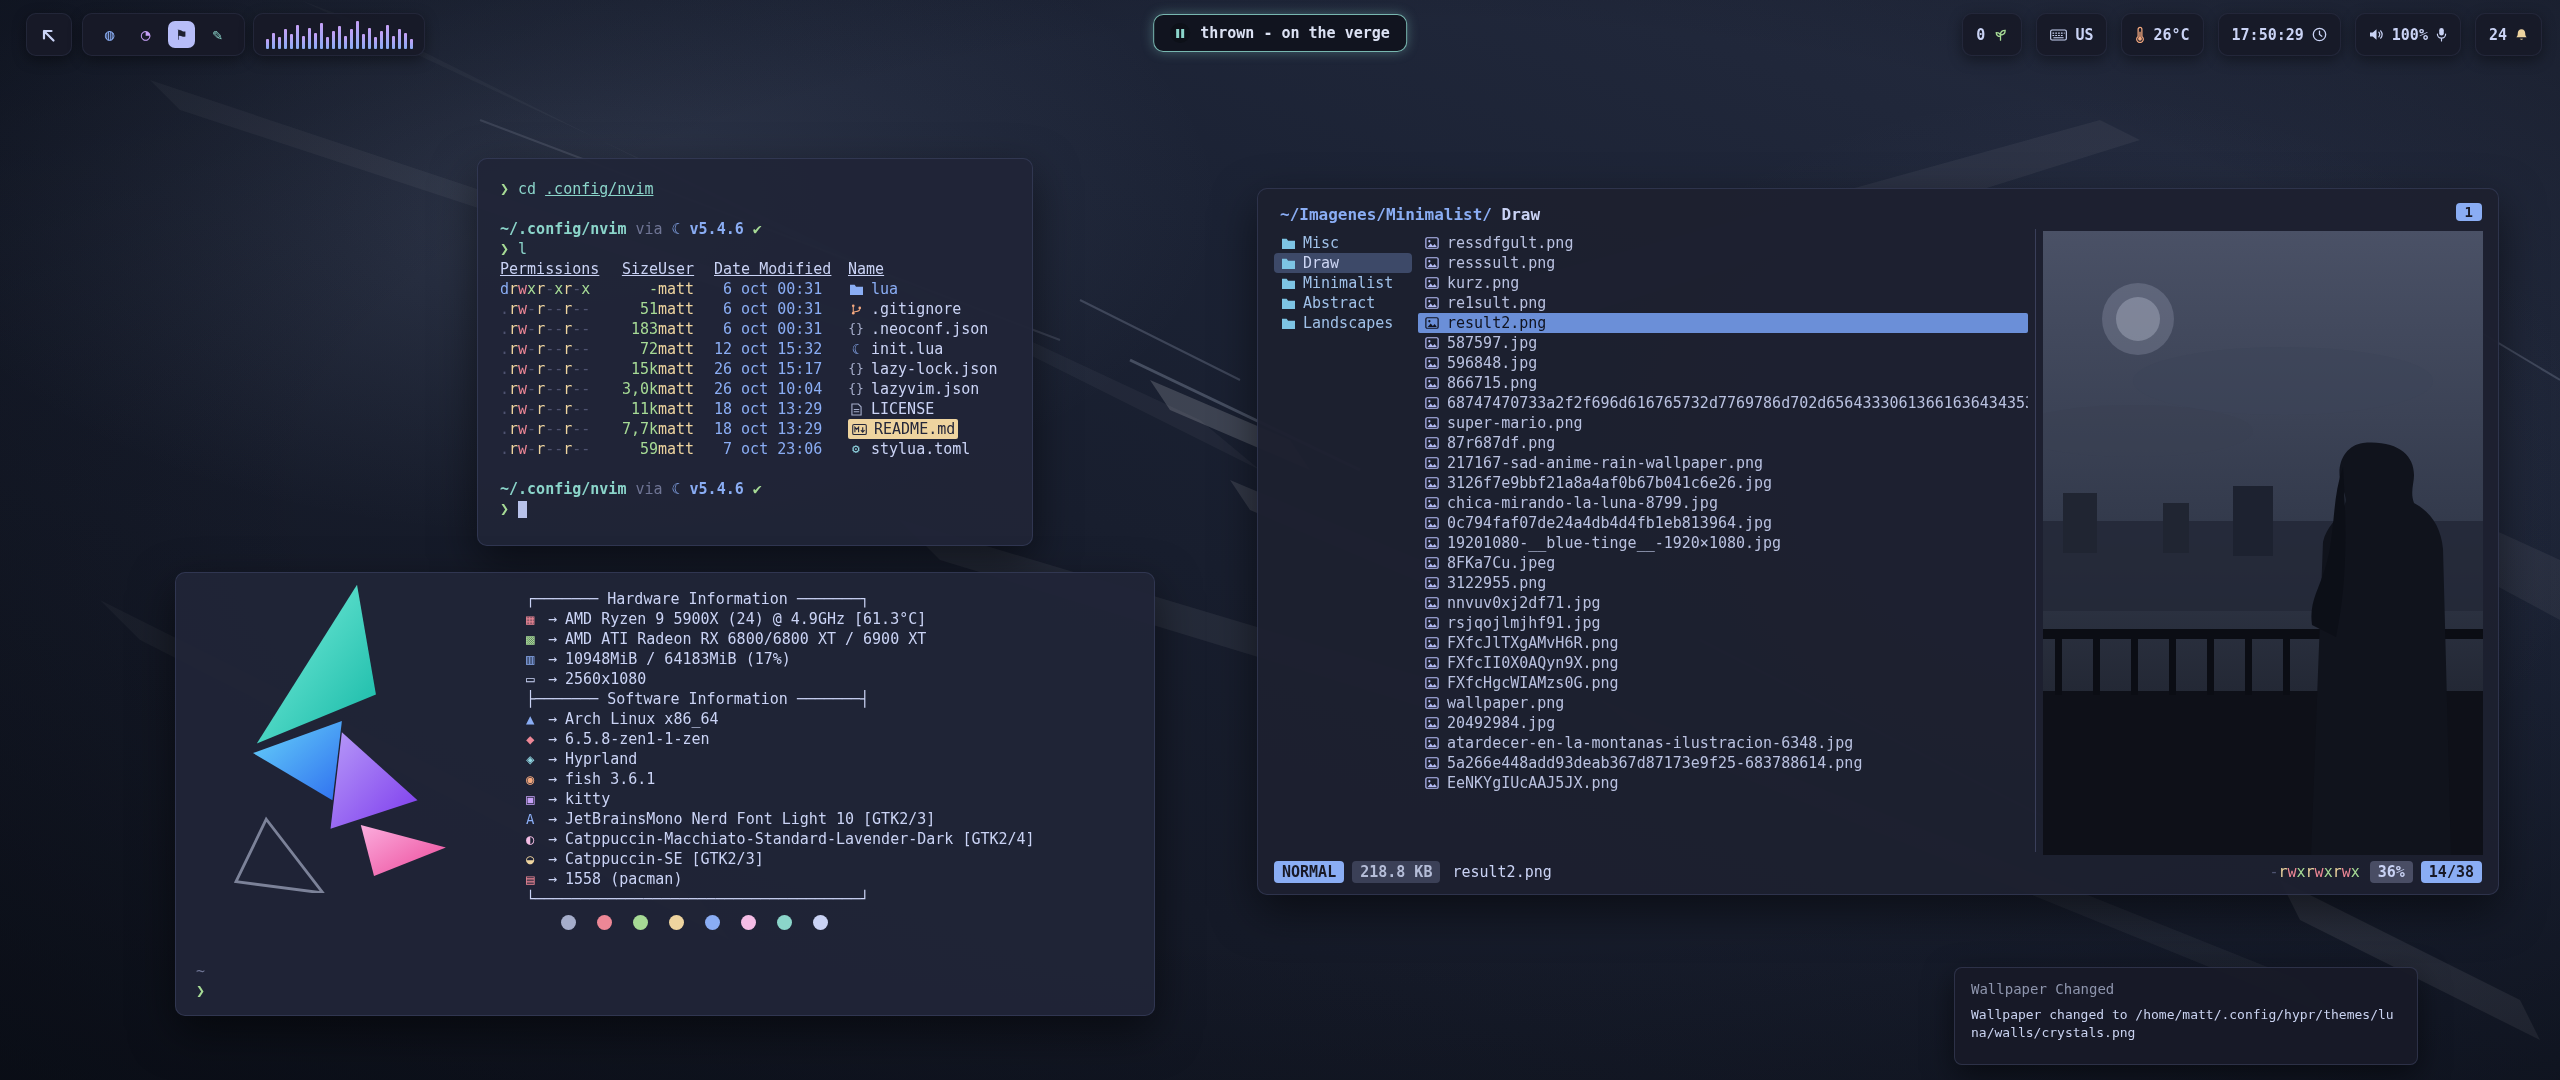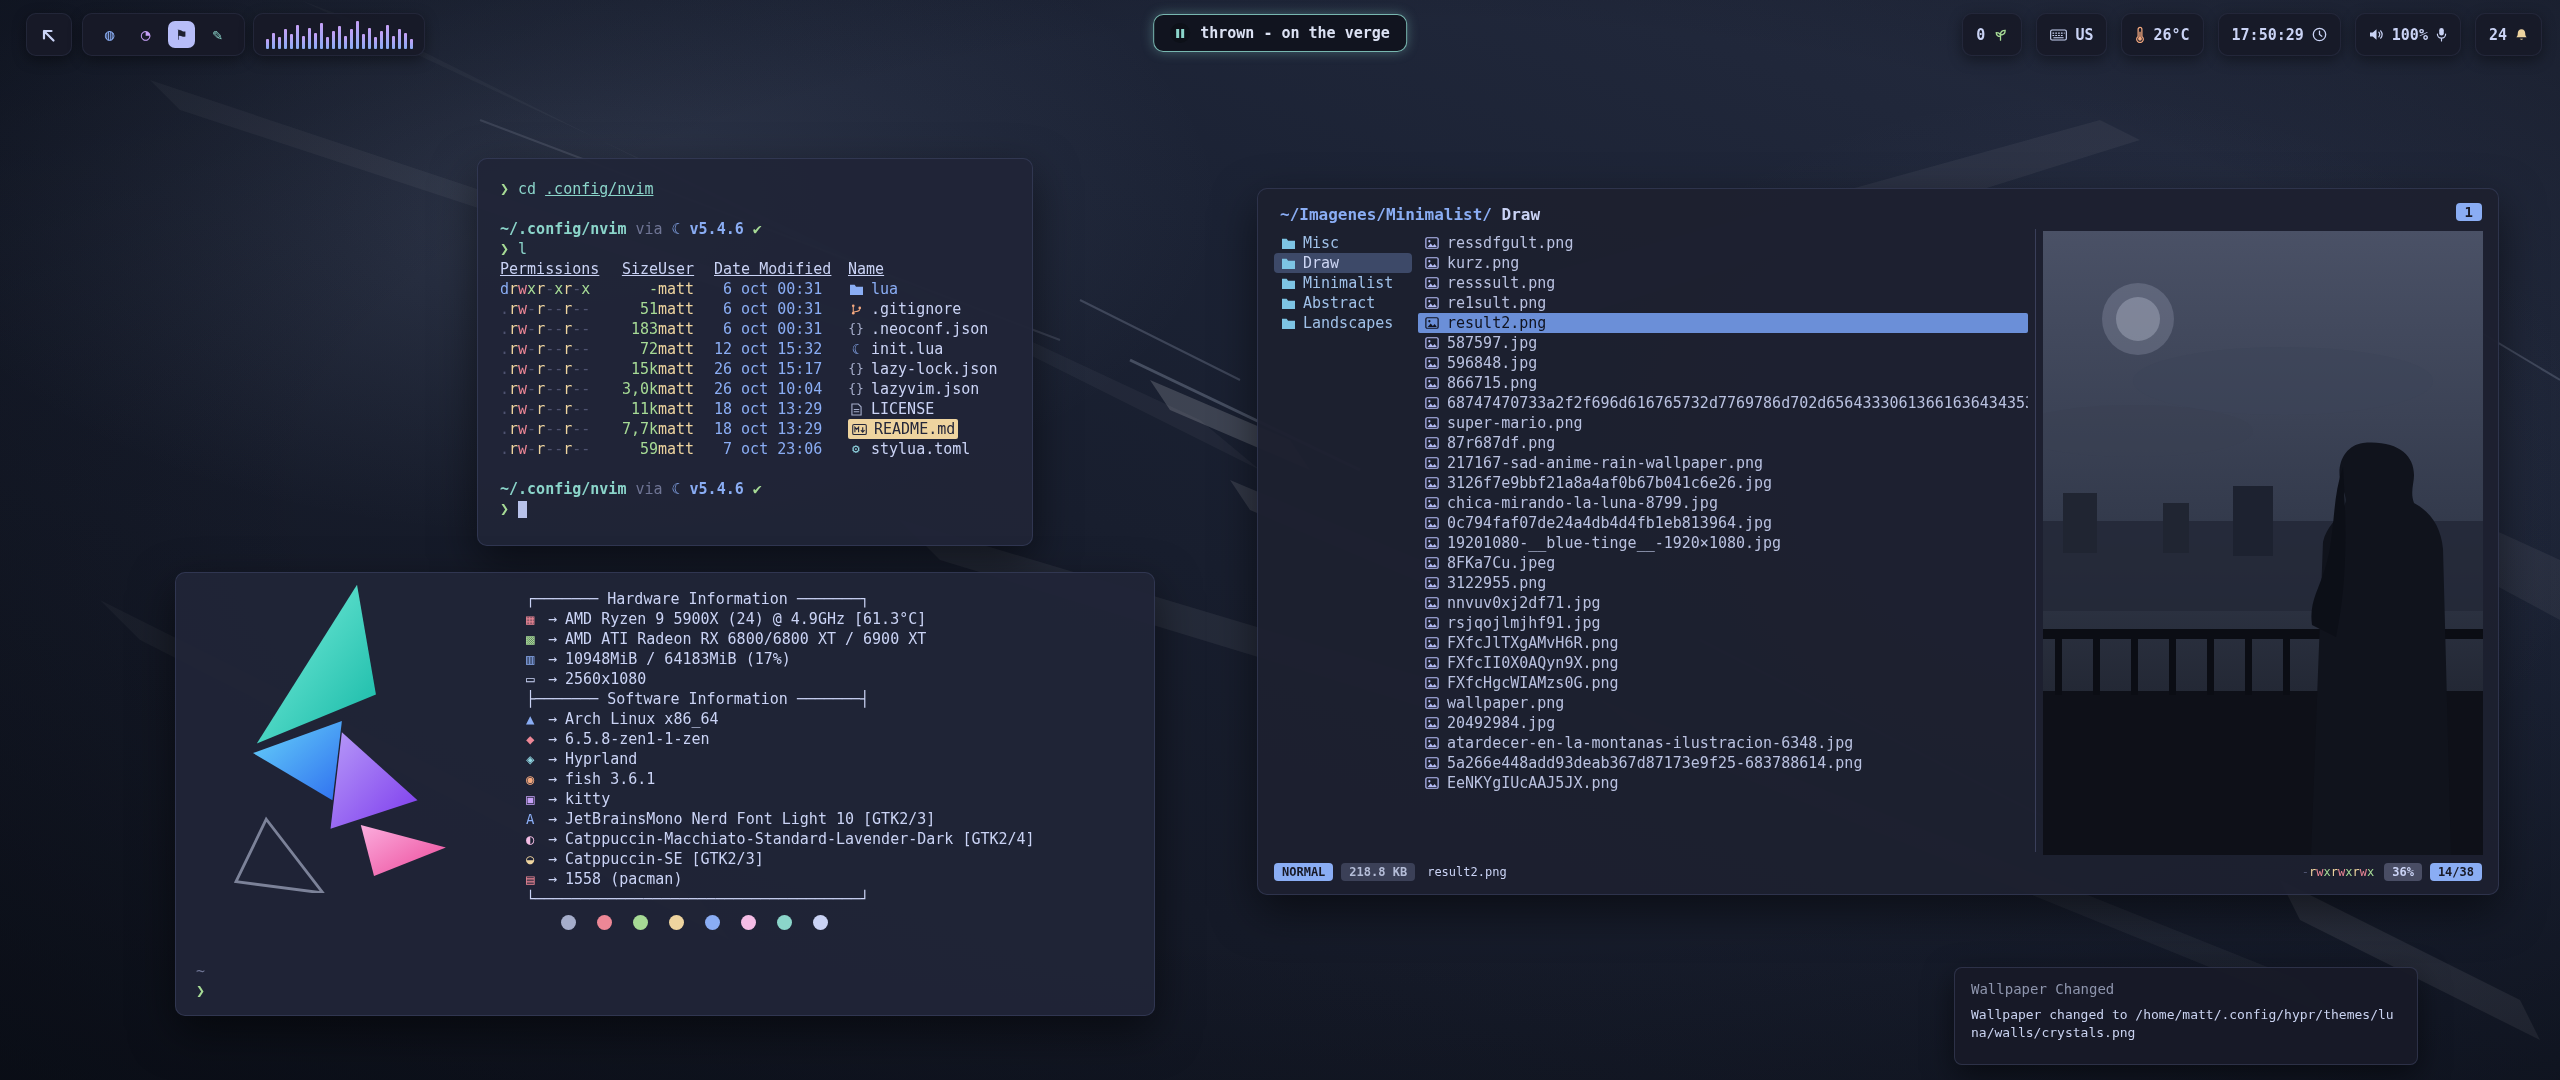--- a/index.html
+++ b/index.html
@@ -93,21 +93,21 @@
   .yz-prow svg { flex:none; }
   .yz-files { position:absolute; left:160px; top:44px; width:610px; }
   .yz-frow { height:20px; display:flex; align-items:center; gap:8px; padding:0 7px;
     color:#b9c1e0; white-space:nowrap; overflow:hidden; border-radius:2px; }
   .yz-frow .fic { color:#b7bdf8; display:inline-flex; }
   .yz-frow.sel { background:#6b8fd8; color:#10131f; }
   .yz-frow.sel .fic { color:#10131f; }
   .yz-divider { position:absolute; left:777px; top:40px; bottom:42px; width:1px; background:#3a3f5a; }
   .yz-preview { position:absolute; left:785px; top:42px; width:440px; height:624px; overflow:hidden; }
   .yz-status { position:absolute; left:16px; right:16px; bottom:10px; height:24px;
-    display:flex; align-items:center; font-size:12px; }
+    display:flex; align-items:center; font-size:15px; }
   .badge { border-radius:4px; padding:2px 8px; margin-right:8px; font-weight:bold; }
   .badge-mode { background:#8aadf4; color:#181926; }
   .badge-size { background:#3b4057; color:#b5bdd8; }
   .badge-pct  { background:#494d64; color:#cad3f5; margin-left:10px; }
   .badge-pos  { background:#8aadf4; color:#181926; margin-right:0; }
   .st-file { color:#cad3f5; margin-left:4px; }
   .st-spacer { flex:1; }
 
   
   #notif { position:absolute; left:1954px; top:967px; width:464px; height:98px;
@@ -441,31 +441,31 @@
         <span>ressdfgult.png</span>
       </div>
       <div class="yz-frow">
         <span class="fic">
           <svg viewBox="0 0 16 16" width="14" height="14">
             <rect x="1" y="2" width="14" height="12" rx="1.5" fill="none" stroke="currentColor" stroke-width="1.4"></rect>
             <circle cx="5" cy="6" r="1.3" fill="currentColor"></circle>
             <path d="M3 12.5l3.5-4 2.5 3 2-2.5 2.5 3.5z" fill="currentColor"></path>
           </svg>
         </span>
+        <span>resssult.png</span>
+      </div>
+      <div class="yz-frow">
+        <span class="fic">
+          <svg viewBox="0 0 16 16" width="14" height="14">
+            <rect x="1" y="2" width="14" height="12" rx="1.5" fill="none" stroke="currentColor" stroke-width="1.4"></rect>
+            <circle cx="5" cy="6" r="1.3" fill="currentColor"></circle>
+            <path d="M3 12.5l3.5-4 2.5 3 2-2.5 2.5 3.5z" fill="currentColor"></path>
+          </svg>
+        </span>
         <span>kurz.png</span>
-      </div>
-      <div class="yz-frow">
-        <span class="fic">
-          <svg viewBox="0 0 16 16" width="14" height="14">
-            <rect x="1" y="2" width="14" height="12" rx="1.5" fill="none" stroke="currentColor" stroke-width="1.4"></rect>
-            <circle cx="5" cy="6" r="1.3" fill="currentColor"></circle>
-            <path d="M3 12.5l3.5-4 2.5 3 2-2.5 2.5 3.5z" fill="currentColor"></path>
-          </svg>
-        </span>
-        <span>resssult.png</span>
       </div>
       <div class="yz-frow">
         <span class="fic">
           <svg viewBox="0 0 16 16" width="14" height="14">
             <rect x="1" y="2" width="14" height="12" rx="1.5" fill="none" stroke="currentColor" stroke-width="1.4"></rect>
             <circle cx="5" cy="6" r="1.3" fill="currentColor"></circle>
             <path d="M3 12.5l3.5-4 2.5 3 2-2.5 2.5 3.5z" fill="currentColor"></path>
           </svg>
         </span>
         <span>re1sult.png</span>

